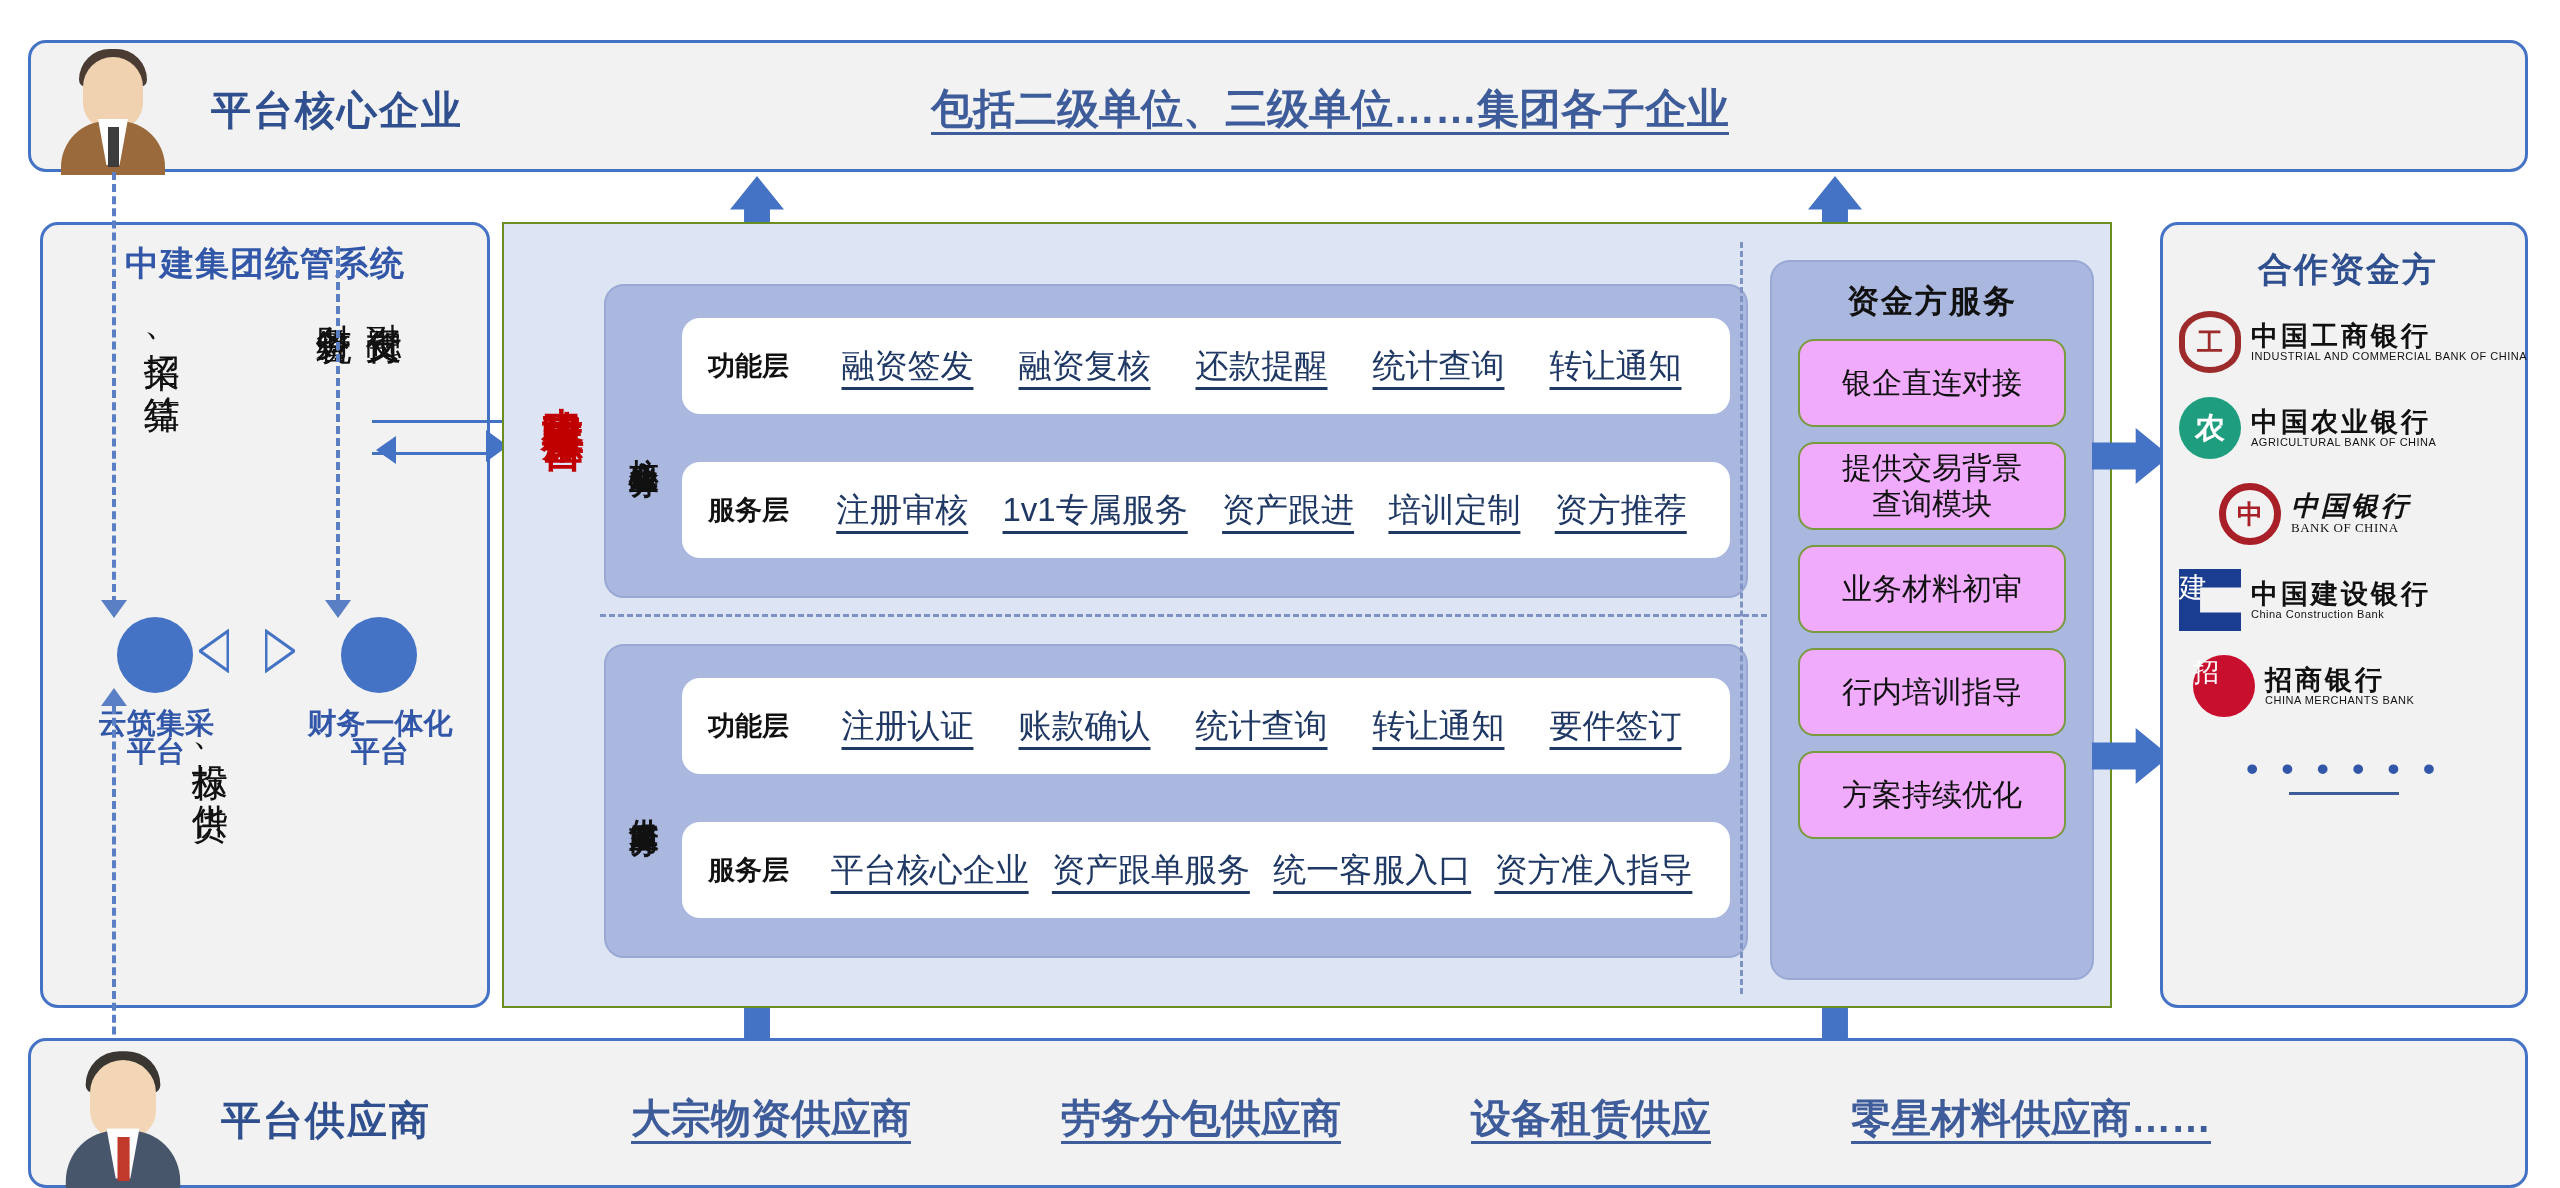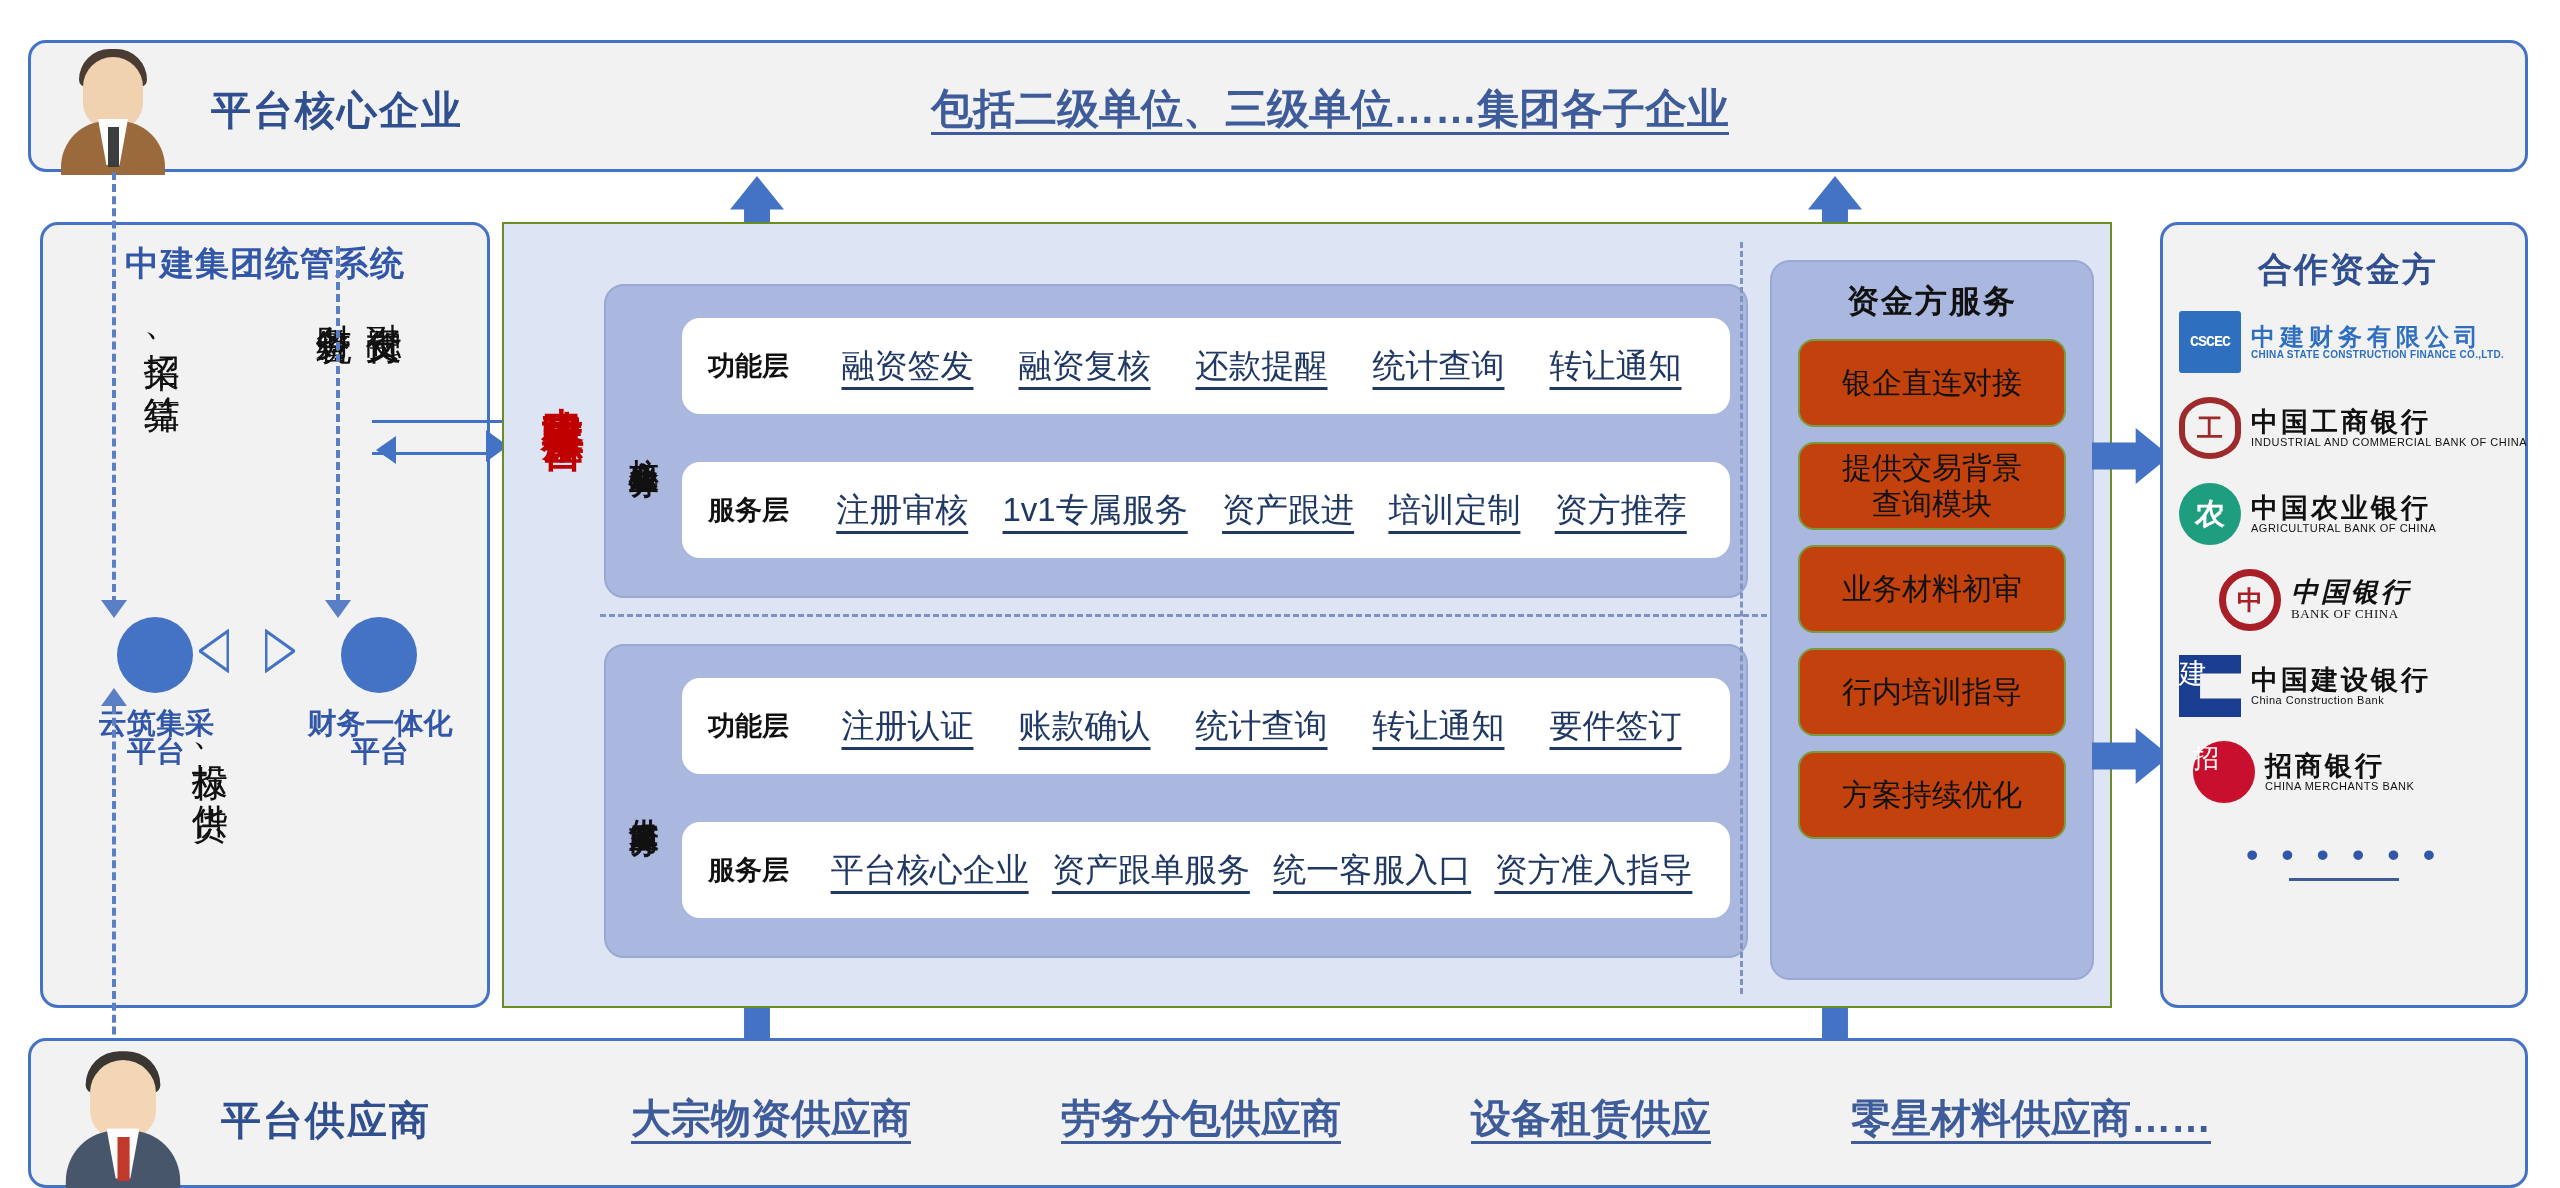--- a/index.html
+++ b/index.html
@@ -70,21 +70,21 @@
             white-space:nowrap;}
   .svc-items{display:flex;flex:1;justify-content:space-around;align-items:center;}
   #mid-divider{position:absolute;left:96px;top:390px;width:1410px;
                border-top:3px dashed #7f92c4;}
 
   
   #funder{position:absolute;left:1266px;top:36px;width:320px;height:716px;
           background:#aab7de;border:2px solid #9aa9d4;border-radius:20px;}
   #funder-title{text-align:center;font-weight:bold;font-size:32px;color:#111;
                 margin-top:18px;letter-spacing:2px;}
-  .funder-item{margin:15px auto 0;width:268px;min-height:88px;background:#c2410c;
+  .funder-item{margin:15px auto 0;width:268px;min-height:88px;background:#f0abfc;
                border:2px solid #7a9a3e;border-radius:16px;display:flex;
                align-items:center;justify-content:center;text-align:center;
                font-size:30px;color:#111;line-height:1.2;padding:6px;
                box-sizing:border-box;}
   #funder-sep{position:absolute;left:1236px;top:18px;height:752px;
               border-left:3px dashed #7f92c4;}
 
   
   #banks{left:2160px;top:222px;width:368px;height:786px;}
   #banks-title{text-align:center;color:#2f4f8f;font-weight:bold;font-size:34px;
@@ -270,29 +270,20 @@
 
 <div class="big-arrow-dn" style="left:730px;top:1008px;"></div>
 <div class="big-arrow-dn" style="left:1808px;top:1008px;"></div>
 
 <div class="big-arrow-rt" style="left:2092px;top:428px;"></div>
 <div class="big-arrow-rt" style="left:2092px;top:728px;"></div>
 
 <div class="abs rbox" id="banks">
   <div id="banks-title">合作资金方</div>
 
-  <div class="bank-row cscf">
-    <div class="bank-logo lg-cscf">
-        <span>CSCEC</span>
-      </div>
-    <div class="bank-text">
-      <div class="bank-cn">中建财务有限公司</div>
-      <div class="bank-en">CHINA STATE CONSTRUCTION FINANCE CO.,LTD.</div>
-    </div>
-  </div>
 
   <div class="bank-row">
     <div class="bank-logo lg-ring lg-icbc">
         <span>工</span>
       </div>
     <div class="bank-text">
       <div class="bank-cn">中国工商银行</div>
       <div class="bank-en">INDUSTRIAL AND COMMERCIAL BANK OF CHINA</div>
     </div>
   </div>

